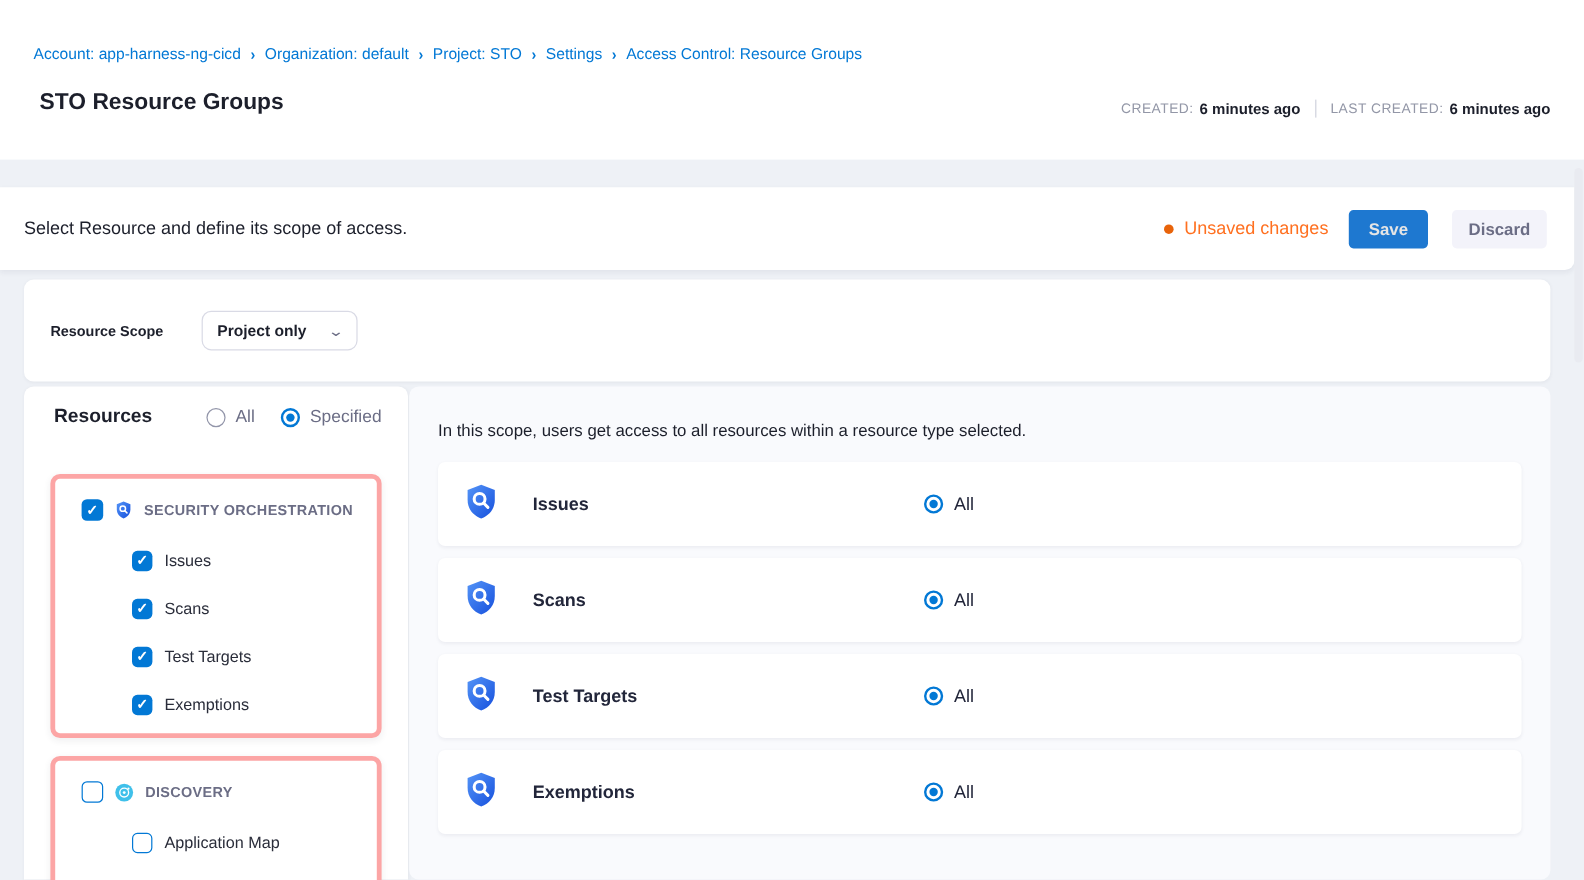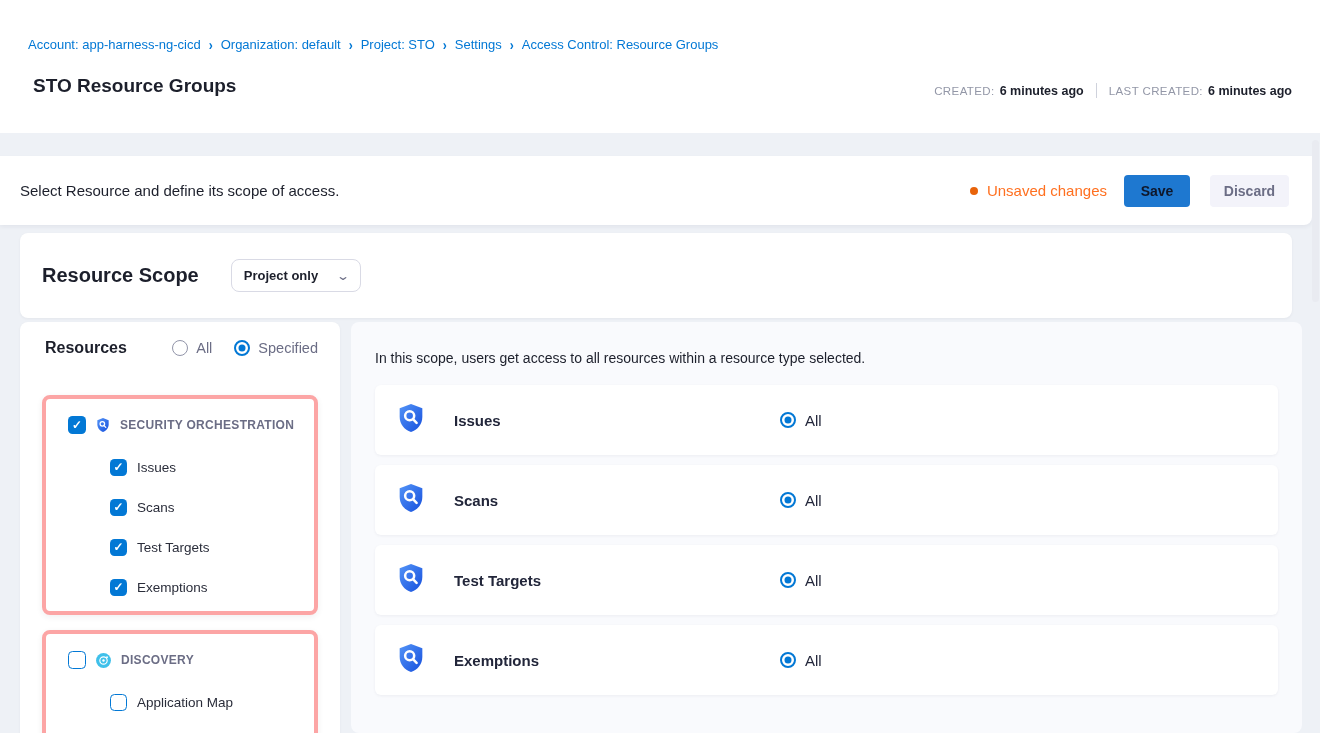--- a/index.html
+++ b/index.html
@@ -19,27 +19,27 @@
 
   
   .toolbar { position:absolute; left:0; top:156px; width:1312px; height:69px; background:#ffffff;
     border-radius:0 0 8px 0; box-shadow:0 2px 4px rgba(40,41,61,.06); display:flex; align-items:center; }
   .toolbar-desc { margin-left:20px; font-size:15px; color:#1c1f2b; }
   .toolbar-right { margin-left:auto; margin-right:23px; display:flex; align-items:center; }
   .unsaved-dot { width:8px; height:8px; border-radius:50%; background:#e8630a; margin-right:9px; }
   .unsaved-text { color:#ff7020; font-size:15px; margin-right:17px; }
   .btn { border:none; border-radius:4px; height:32px; font-size:14px; font-weight:700;
     cursor:pointer; font-family:"Liberation Sans", sans-serif; }
-  .btn-save { background:#1971d4; color:#0f172a; width:66px; margin-right:20px; background:#2979d4; background:#1e78d0; }
+  .btn-save { background:#1971d4; color:#e5e5e5; width:66px; margin-right:20px; background:#2979d4; background:#1e78d0; }
   .btn-discard { background:#f3f3fa; color:#6b6d85; width:79px; }
 
   
   .scope-panel { position:absolute; left:20px; top:233px; width:1272px; height:85px; background:#ffffff;
     border-radius:8px; box-shadow:0 1px 3px rgba(40,41,61,.05); display:flex; align-items:center; padding-left:22px; }
-  .scope-title { font-size:20px; font-weight:700; color:#1c1f2b;text-align:center; }
+  .scope-title { font-size:12px; font-weight:700; color:#1c1f2b;text-align:center; }
   .scope-select { margin-left:32px; width:130px; height:33px; border:1px solid #d9dae5; border-radius:8px;
     background:#fff; display:flex; align-items:center; padding:0 12px; cursor:pointer; }
   .scope-select-value { font-size:13px; font-weight:600; color:#1c1f2b; }
   .chevron-down { margin-left:auto; color:#6b6d85; font-size:12px; line-height:1; transform:scaleX(1.4); }
 
   
   .resources-panel { position:absolute; left:20px; top:322px; width:320px; height:411px; background:#ffffff;
     border-radius:8px 8px 0 0; box-shadow:0 1px 3px rgba(40,41,61,.05); }
   .resources-header { display:flex; align-items:center; padding:17px 22px 0 25px; }
   .resources-title { font-size:16px; font-weight:700; color:#1c1f2b; }
@@ -63,21 +63,21 @@
   .checkbox.checked::after { content:"\2713"; color:#fff; font-size:12px; font-weight:700; }
   .checkbox.unchecked { background:#fff; border:1.5px solid #0278d5; }
   .group-icon { margin-left:9px; display:flex; }
   .group-label { margin-left:9px; font-size:12px; font-weight:600; color:#6b6d85; letter-spacing:.3px; }
   .group-items { margin-top:13px; }
   .group-item { display:flex; align-items:center; padding-left:64px; height:40px; }
   .group-item .checkbox { width:17px; height:17px; }
   .item-label { margin-left:10px; font-size:13.5px; color:#2a2d3a; }
 
   
-  .main-panel { position:absolute; left:351px; top:322px; width:951px; height:411px;
+  .main-panel { position:absolute; left:341px; top:322px; width:951px; height:411px;
     background:#f9fafd; border-radius:8px; }
   .scope-note { position:absolute; left:24px; top:28px; font-size:14px; color:#1c1f2b; }
   .cards { position:absolute; left:24px; top:63px; width:903px; }
   .res-card { width:903px; height:70px; background:#ffffff; border-radius:6px; margin-bottom:10px;
     box-shadow:0 1px 3px rgba(40,41,61,.06); display:flex; align-items:center; position:relative; }
   .res-card .shield { margin-left:20px; }
   .res-label { margin-left:27px; font-size:15px; font-weight:700; color:#22263a; }
   .res-access { position:absolute; left:405px; display:flex; align-items:center; }
   .res-access .radio { width:16px; height:16px; }
   .access-label { margin-left:9px; font-size:15px; color:#22263a; }

